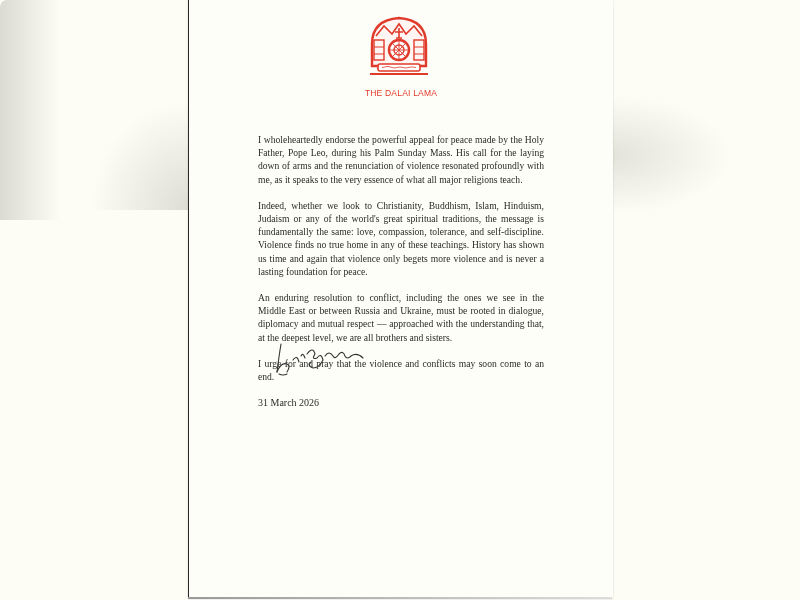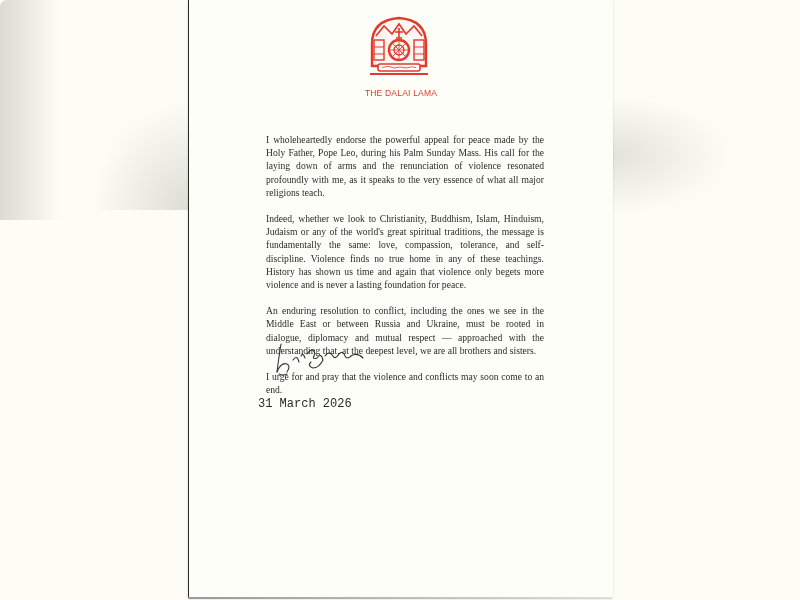--- a/index.html
+++ b/index.html
@@ -85,35 +85,35 @@
       left: 69px;
       top: 133px;
       width: 286px;
       font-family: "Liberation Serif", serif;
       font-size: 9.6px;
       line-height: 13.2px;
       color: #2a2a2a;
       text-align: justify;
     }
     .body-text p {
-      margin: 0 0 13px 8px;
+      margin: 0 0 13px 0;
     }
     .signature {
       position: absolute;
       left: 82px;
       top: 338px;
       width: 110px;
       height: 40px;
     }
     .date {
       position: absolute;
       left: 69px;
       top: 397px;
-      font-family: Liberation Mono, monospace;
-      font-size: 12px;
+      font-family: Liberation Serif, serif;
+      font-size: 10px;
       color: #2a2a2a;
     }
   </style>
 </head>
 <body>
 
 <div class="stage">
   <div class="bg-shade-left"></div>
   <div class="bg-shade-left2"></div>
   <div class="bg-shade-right"></div>

